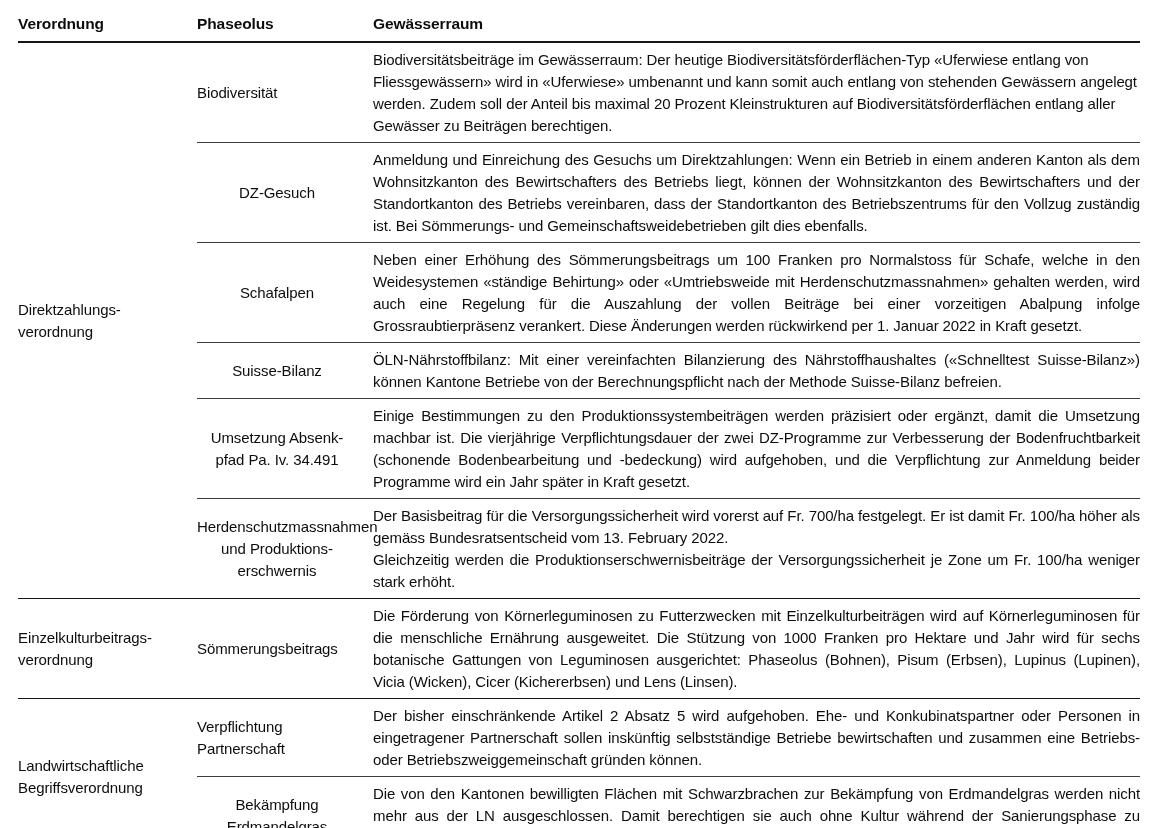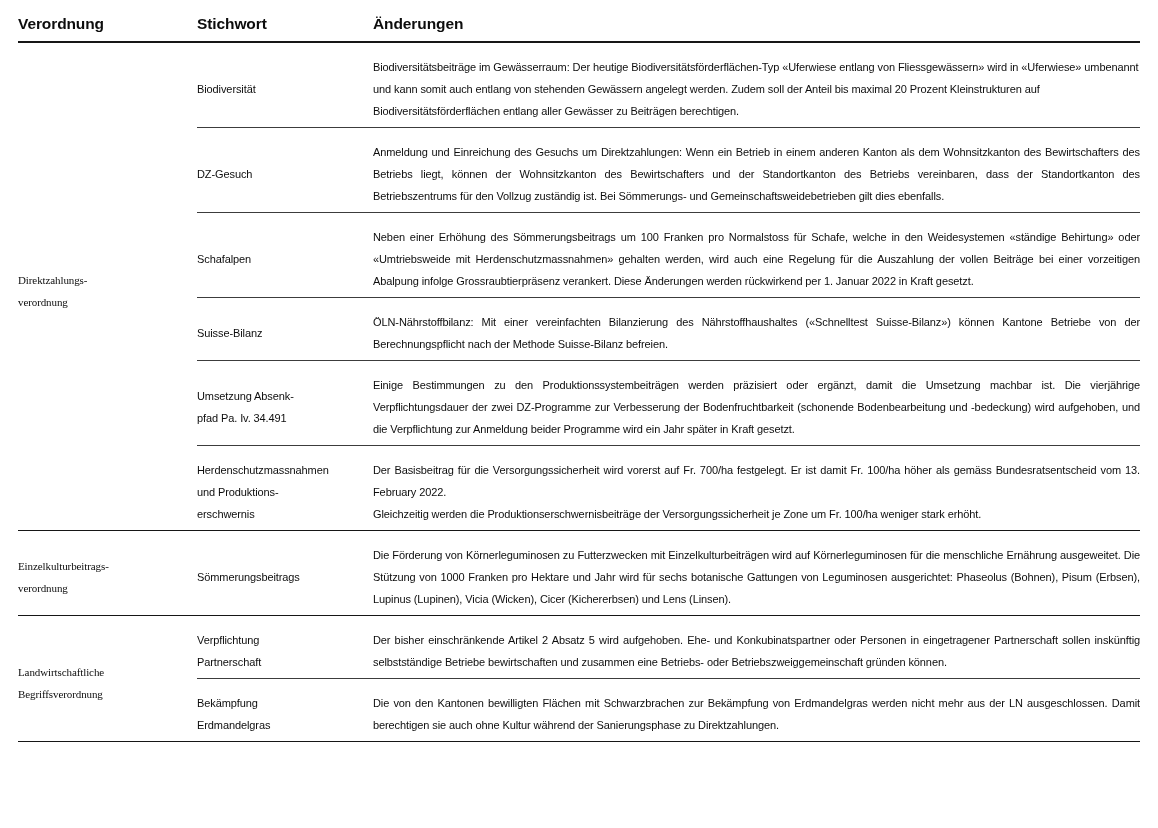--- a/index.html
+++ b/index.html
@@ -34,32 +34,32 @@
     letter-spacing: -0.1px;
     padding: 3px 10px 8px 0;
     border-bottom: 2px solid #161616;
     vertical-align: bottom;
   }
   tbody + tbody {
     border-top: 1.5px solid #161616;
   }
   tbody tr + tr > td {
     border-top: 1px solid #3c3c3c;
+    text-align: center;
   }
   td {
-    font-size: 11px;
+    font-size: 15px;
     line-height: 22px;
     letter-spacing: -0.1px;
-    padding: 13px 0 5px 0;
+    padding: 6px 0 5px 0;
   }
   td.verordnung {
     vertical-align: middle;
     white-space: pre-line;
     padding-right: 18px;
-    font-family: Liberation Serif, serif;
   }
   td.stichwort {
     vertical-align: middle;
     white-space: pre-line;
     padding-right: 16px;
     margin-left: 21px;
   }
   td.change {
     vertical-align: middle;
     text-align: justify;
@@ -76,22 +76,22 @@
 <div class="page">
   <table class="changes">
     <colgroup>
       <col class="c1">
         <col class="c2">
         <col class="c3">
     </colgroup>
     <thead>
       <tr>
         <th>Verordnung</th>
-        <th>Stichwort</th>
-        <th>Änderungen</th>
+        <th>Phaseolus</th>
+        <th>Gewässerraum</th>
       </tr>
     </thead>
 
     <tbody>
       <tr>
         <td class="verordnung" rowspan="6">Direktzahlungs-
 verordnung</td>
         <td class="stichwort">Biodiversität</td>
         <td class="change no-justify">Biodiversitätsbeiträge im Gewässerraum: Der heutige Biodiversitätsförderflächen-Typ «Uferwiese entlang von Fliessgewässern» wird in «Uferwiese» umbenannt und kann somit auch entlang von stehenden Gewässern angelegt werden. Zudem soll der Anteil bis maximal 20 Prozent Kleinstrukturen auf Biodiversitätsförderflächen entlang aller Gewässer zu Beiträgen berechtigen.</td>
       </tr>

